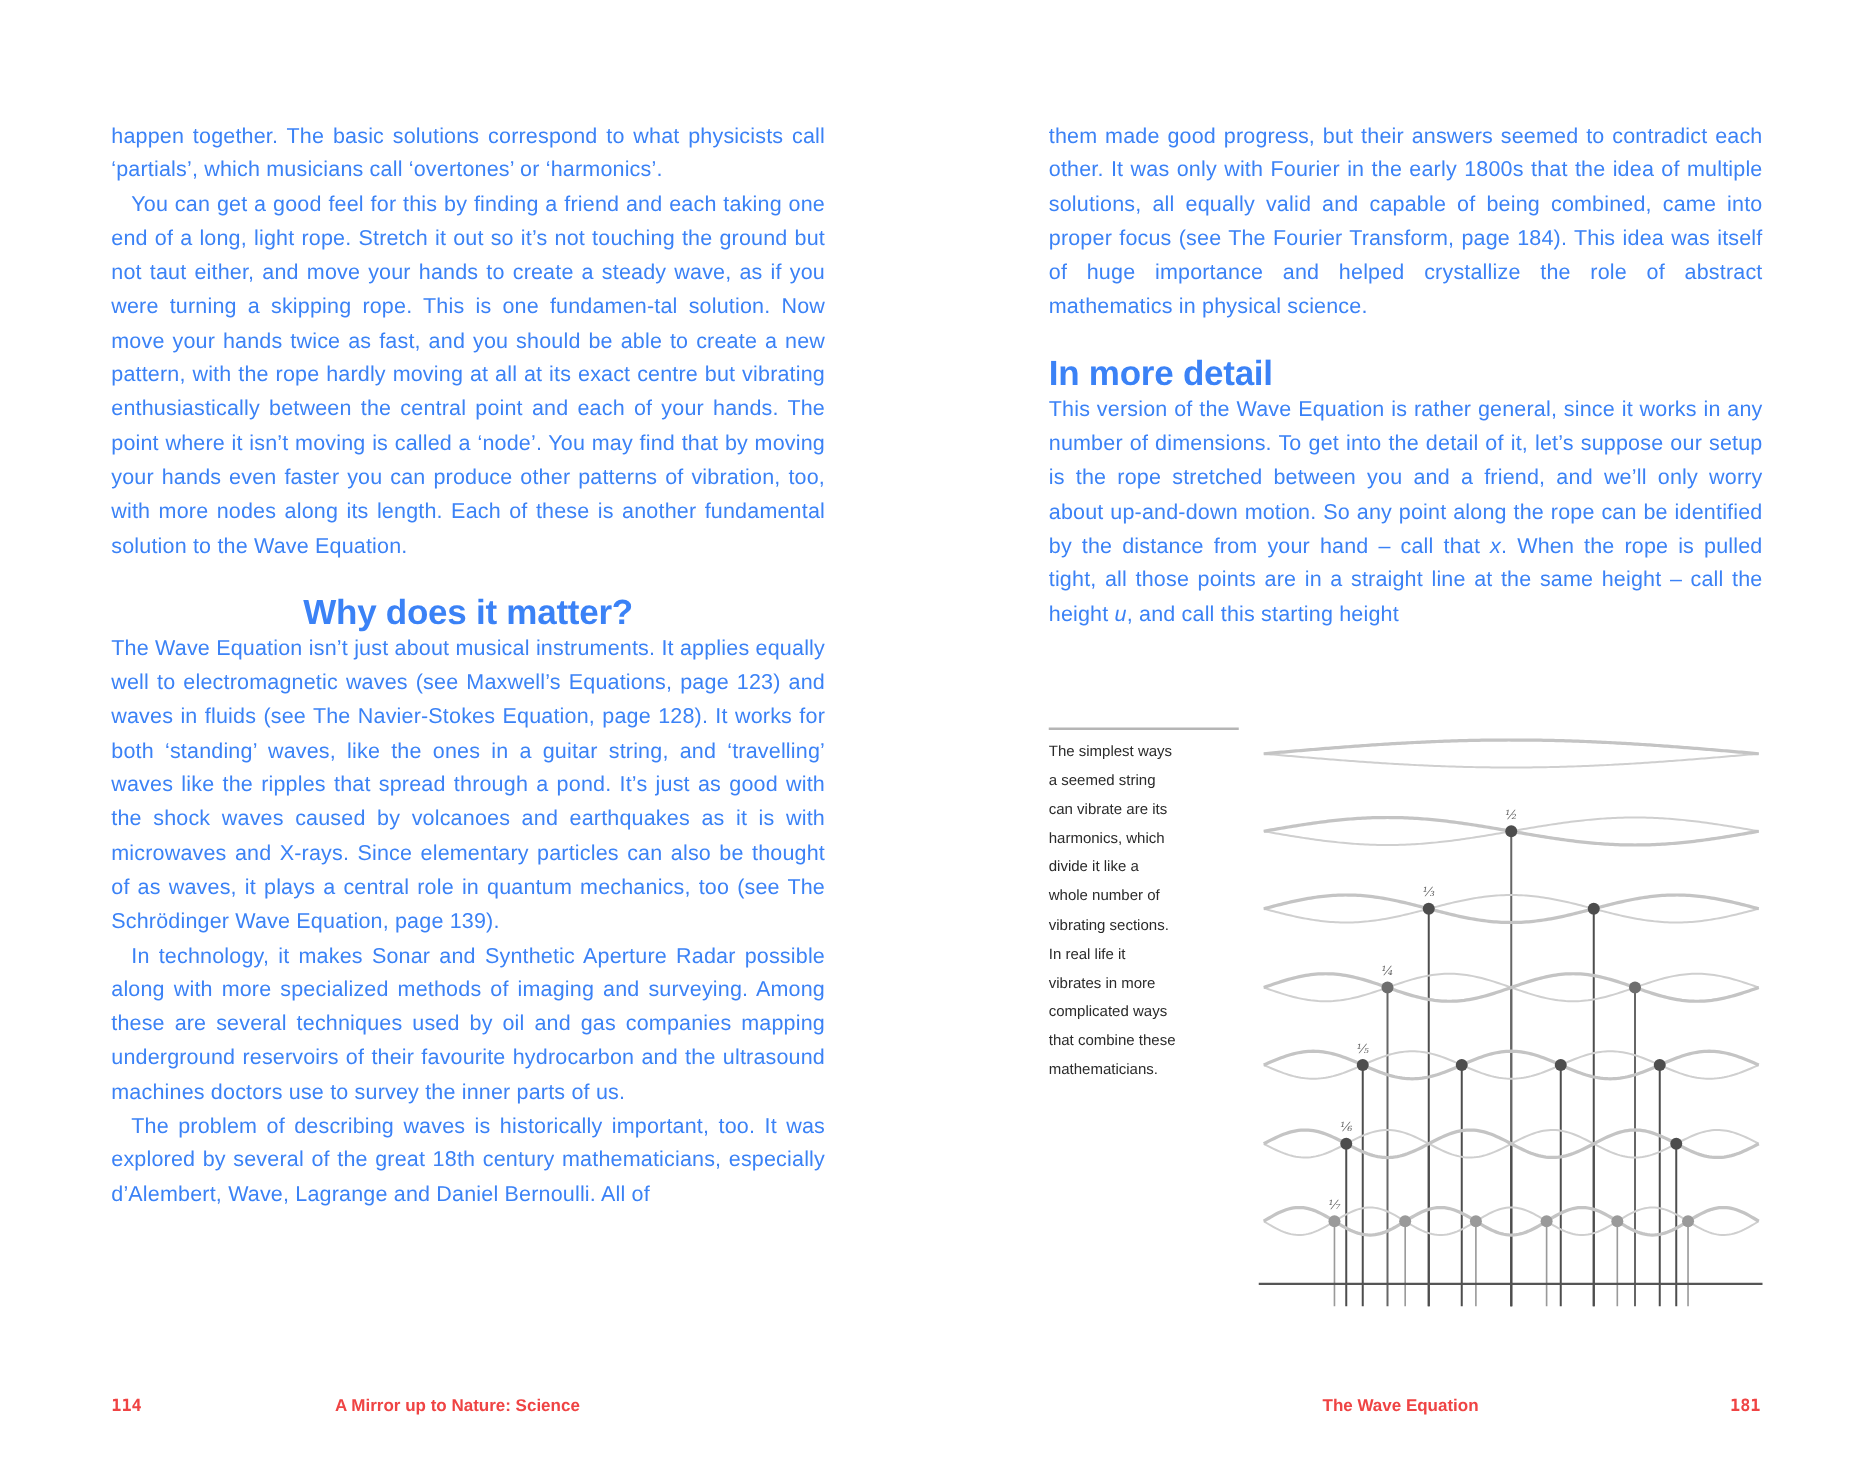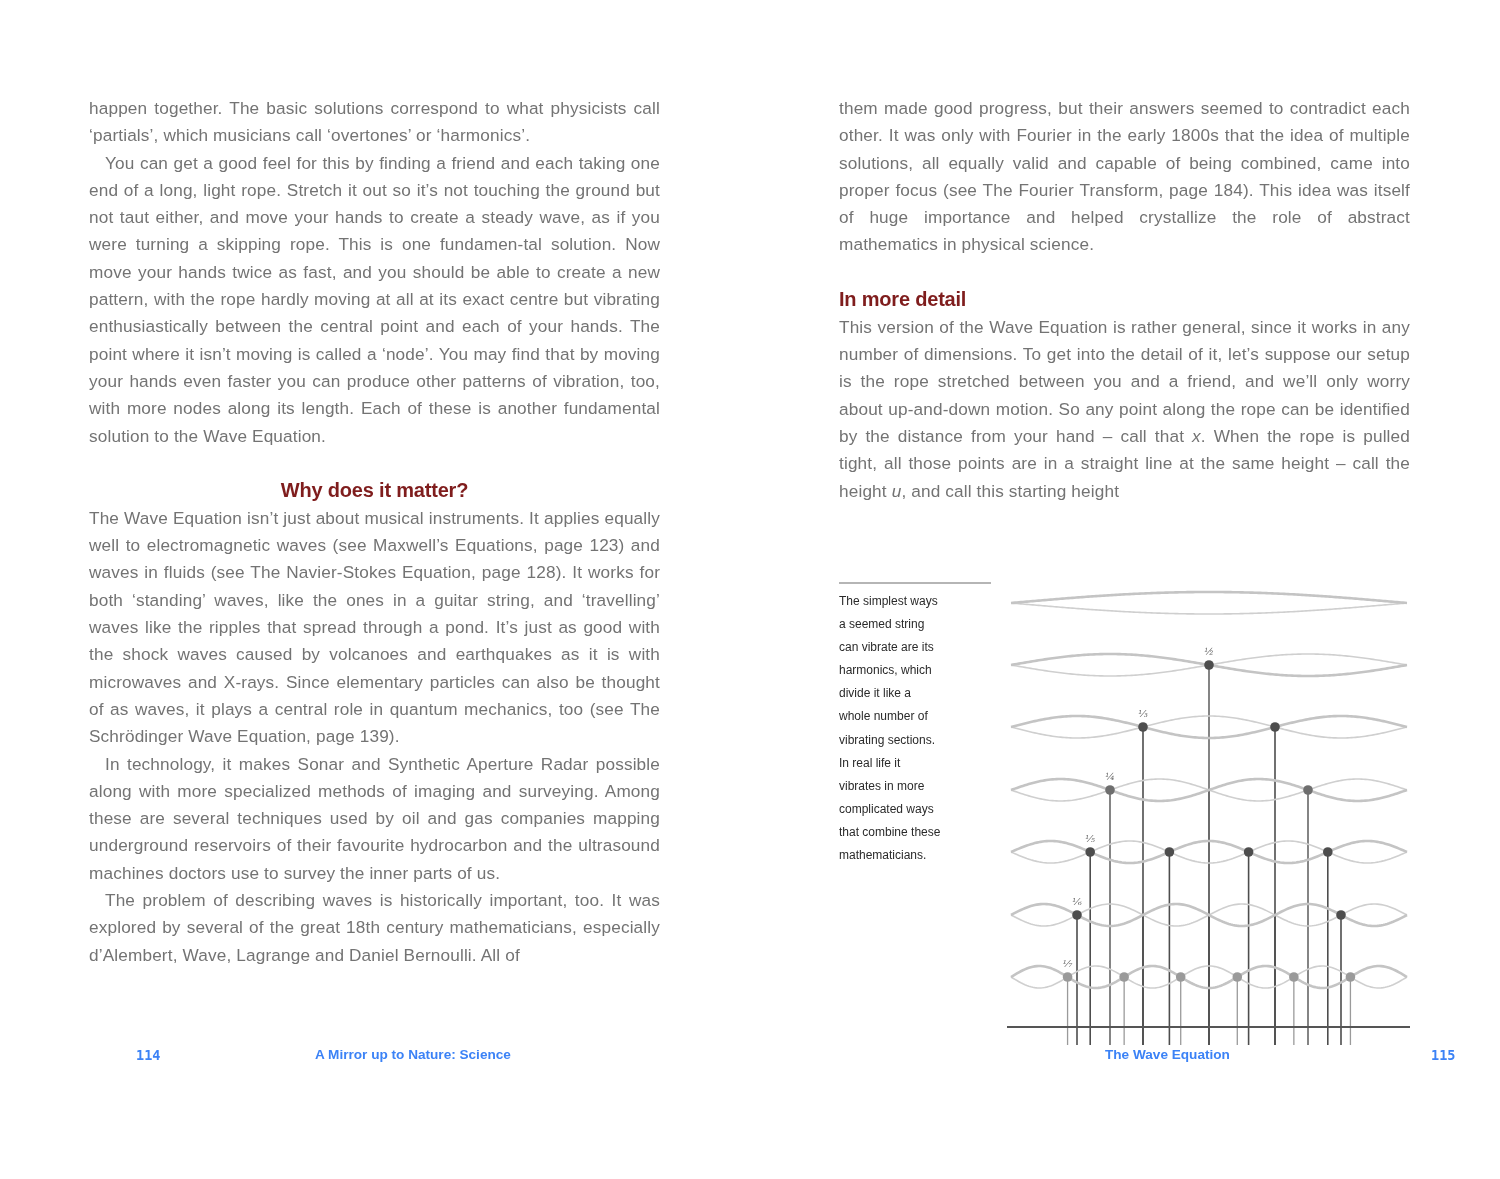--- a/index.html
+++ b/index.html
@@ -5,32 +5,32 @@
   html, body { margin: 0; padding: 0; background: #ffffff; }
   body { width: 1500px; height: 1179px; position: relative; overflow: hidden;
          font-family: "Liberation Sans", "DejaVu Sans", sans-serif; color: #3a3a3a; }
   .page { position: absolute; top: 0; }
   .page-left { left: 0; width: 750px; }
   .page-right { left: 750px; width: 750px; }
   .col { position: absolute; width: 571px; }
   .page-left .col { left: 89px; top: 95px; }
   .page-right .col { left: 89px; top: 95px; }
   p.body { margin: 0; font-size: 17.2px; line-height: 27.3px; text-align: justify;
-           text-align-last: left; letter-spacing: 0.15px; color: #737373; }
+           text-align-last: left; letter-spacing: 0.15px; color: #3b82f6; }
   p.body.indent { text-indent: 16px; }
-  h2.heading { margin: 0; font-size: 20px; line-height: 30px; font-weight: bold;
-               color: #7f1d1d; letter-spacing: -0.2px; }
+  h2.heading { margin: 0; font-size: 28px; line-height: 30px; font-weight: bold;
+               color: #3b82f6; letter-spacing: -0.2px; }
   .page-left h2.heading { margin-top: 25px; margin-bottom: 0px; text-align: center; }
   .page-right h2.heading { margin-top: 25px; margin-bottom: 0px; }
   em { font-style: italic; }
   .caption-rule { position: absolute; left: 89px; top: 582px; width: 152px; height: 2px; background: #b5b5b5; }
   .caption { position: absolute; left: 89px; top: 590px; width: 160px; font-size: 12px; line-height: 23.1px; color: #2a2a2a; }
   .caption span { display: block; white-space: nowrap; }
   .figure { position: absolute; left: 255px; top: 580px; width: 420px; height: 470px; }
-  .footer { position: absolute; top: 1047px; font-size: 13.6px; font-weight: bold; color: #3b82f6; margin-left: 47px; }
+  .footer { position: absolute; top: 1117px; font-size: 13.6px; font-weight: bold; color: #ef4444; }
   .fnum { font-family: "DejaVu Sans Mono", "Liberation Mono", monospace; font-weight: bold; font-size: 13.5px; }
 </style>
 </head>
 <body>
 
 <div class="page page-left">
   <div class="col">
     <div id="left-top">
         <p class="body">happen together. The basic solutions correspond to what physicists call ‘partials’, which musicians call ‘overtones’ or ‘harmonics’.</p>
         <p class="body indent">You can get a good feel for this by finding a friend and each taking one end of a long, light rope. Stretch it out so it’s not touching the ground but not taut either, and move your hands to create a steady wave, as if you were turning a skipping rope. This is one fundamen-tal solution. Now move your hands twice as fast, and you should be able to create a new pattern, with the rope hardly moving at all at its exact centre but vibrating enthusiastically between the central point and each of your hands. The point where it isn’t moving is called a ‘node’. You may find that by moving your hands even faster you can produce other patterns of vibration, too, with more nodes along its length. Each of these is another fundamental solution to the Wave Equation.</p>
@@ -125,14 +125,14 @@
       <circle cx="119.14285714285714" cy="397" r="4.8" fill="#9a9a9a"></circle>
       <circle cx="175.71428571428572" cy="397" r="4.8" fill="#9a9a9a"></circle>
       <circle cx="232.28571428571428" cy="397" r="4.8" fill="#9a9a9a"></circle>
       <circle cx="288.85714285714283" cy="397" r="4.8" fill="#9a9a9a"></circle>
       <circle cx="345.42857142857144" cy="397" r="4.8" fill="#9a9a9a"></circle>
       <text x="62.57142857142857" y="387" font-size="10" font-style="italic" fill="#666" text-anchor="middle" font-family="DejaVu Serif, serif">⅐</text>
       <line x1="2" y1="447" x2="405" y2="447" stroke="#555555" stroke-width="1.8"></line>
     </svg>
 
   <div class="footer" style="left:308px;">The Wave Equation</div>
-  <div class="footer" style="left:634px;"><span class="fnum">115</span></div>
+  <div class="footer" style="left:634px;"><span class="fnum">181</span></div>
 </div>
 
 </body></html>

